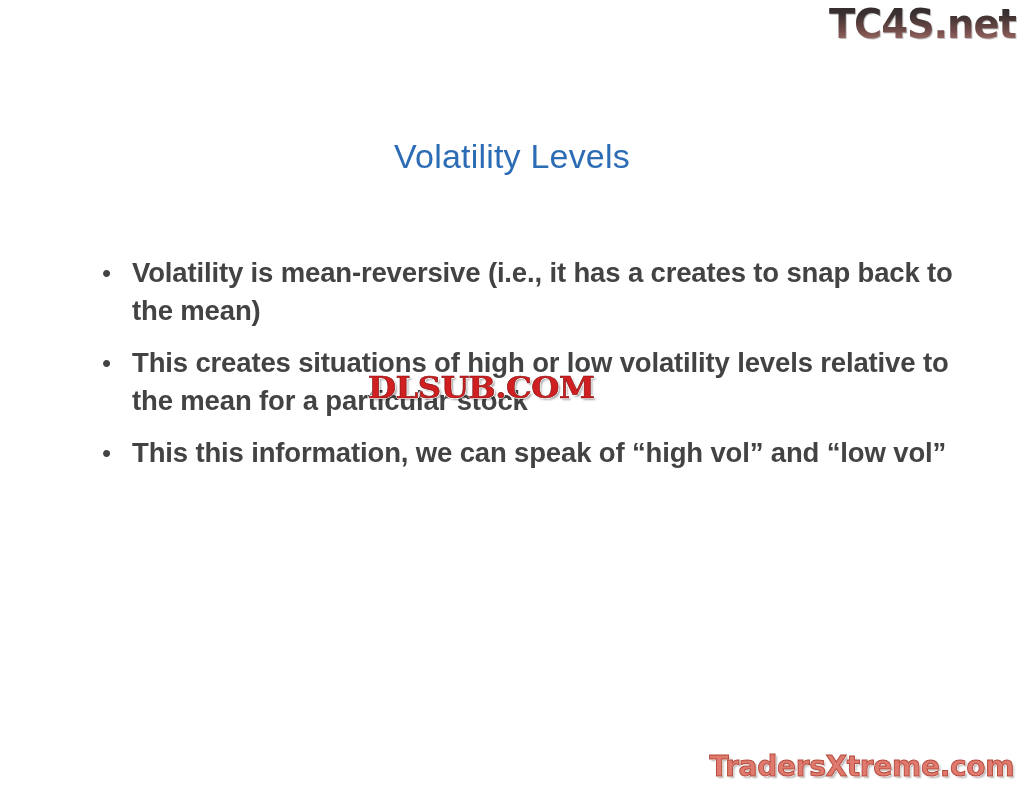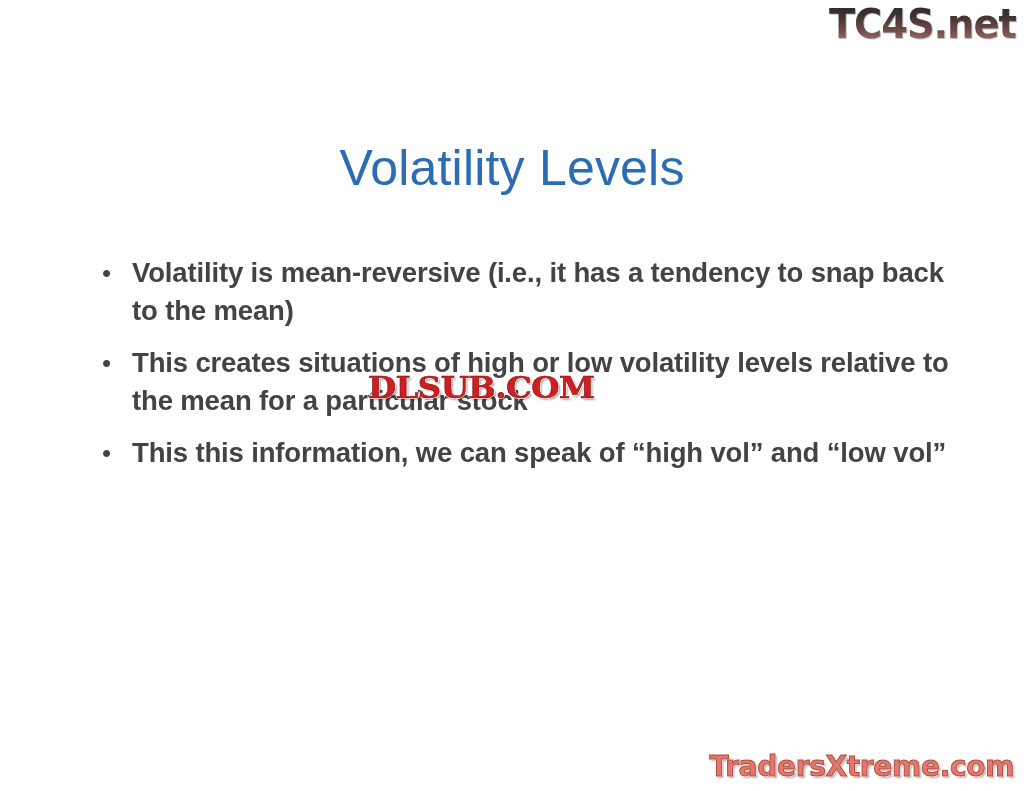--- a/index.html
+++ b/index.html
@@ -47,26 +47,25 @@
   }
 
   
   #title {
     position: absolute;
     left: 0;
     right: 0;
     top: 128px;
     text-align: center;
     font-family: "Liberation Sans", sans-serif;
-    font-size: 50px;
+    font-size: 34px;
     font-weight: normal;
     color: #2b6cb5;
     letter-spacing: 0.2px;
     line-height: 56px;
-    margin-top: 12px;
   }
 
   
   #body {
     position: absolute;
     left: 98px;
     top: 254px;
     width: 860px;
   }
   .bullet-row {
@@ -147,21 +146,21 @@
 <div id="slide">
 
   <div id="tc4s-logo">TC4S.net</div>
 
   <div id="title">Volatility Levels</div>
 
   <div id="body">
 
     <div class="bullet-row">
       <span class="bullet-dot">•</span>
-      <span class="bullet-text">Volatility is mean-reversive (i.e., it has a tendency to snap back to the mean)</span>
+      <span class="bullet-text">Volatility is mean-reversive (i.e., it has a creates to snap back to the mean)</span>
     </div>
 
     <div class="bullet-row">
       <span class="bullet-dot">•</span>
       <span class="bullet-text">This creates situations of high or low volatility levels relative to the mean for a particular stock</span>
     </div>
 
     <div class="bullet-row">
       <span class="bullet-dot">•</span>
       <span class="bullet-text">This this information, we can speak of “high vol” and “low vol”</span>

